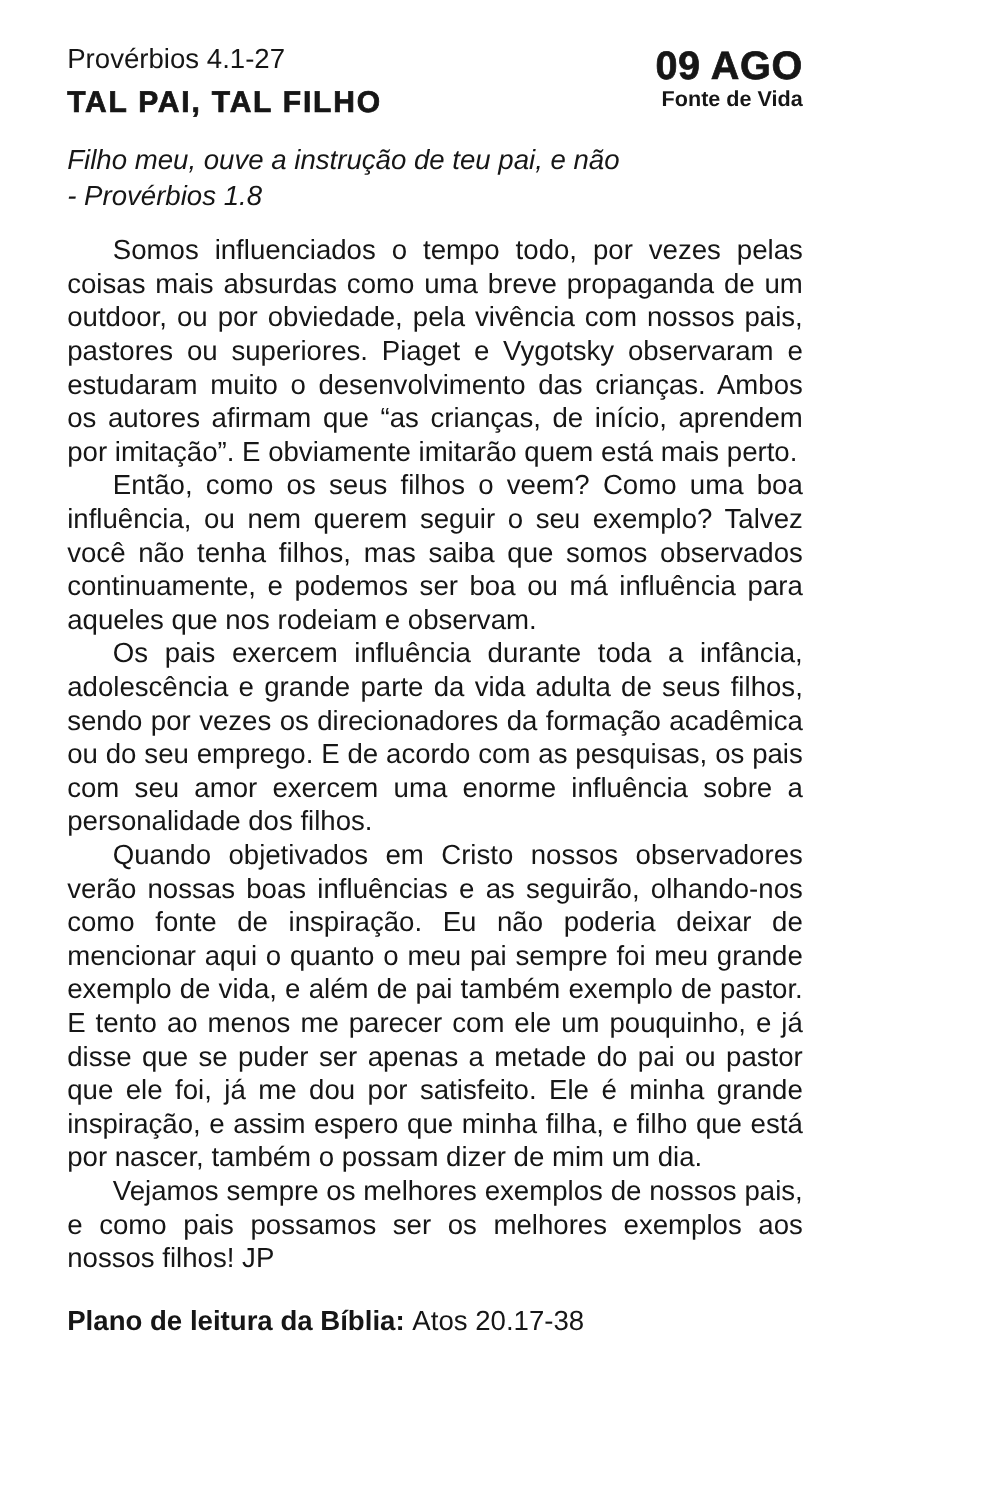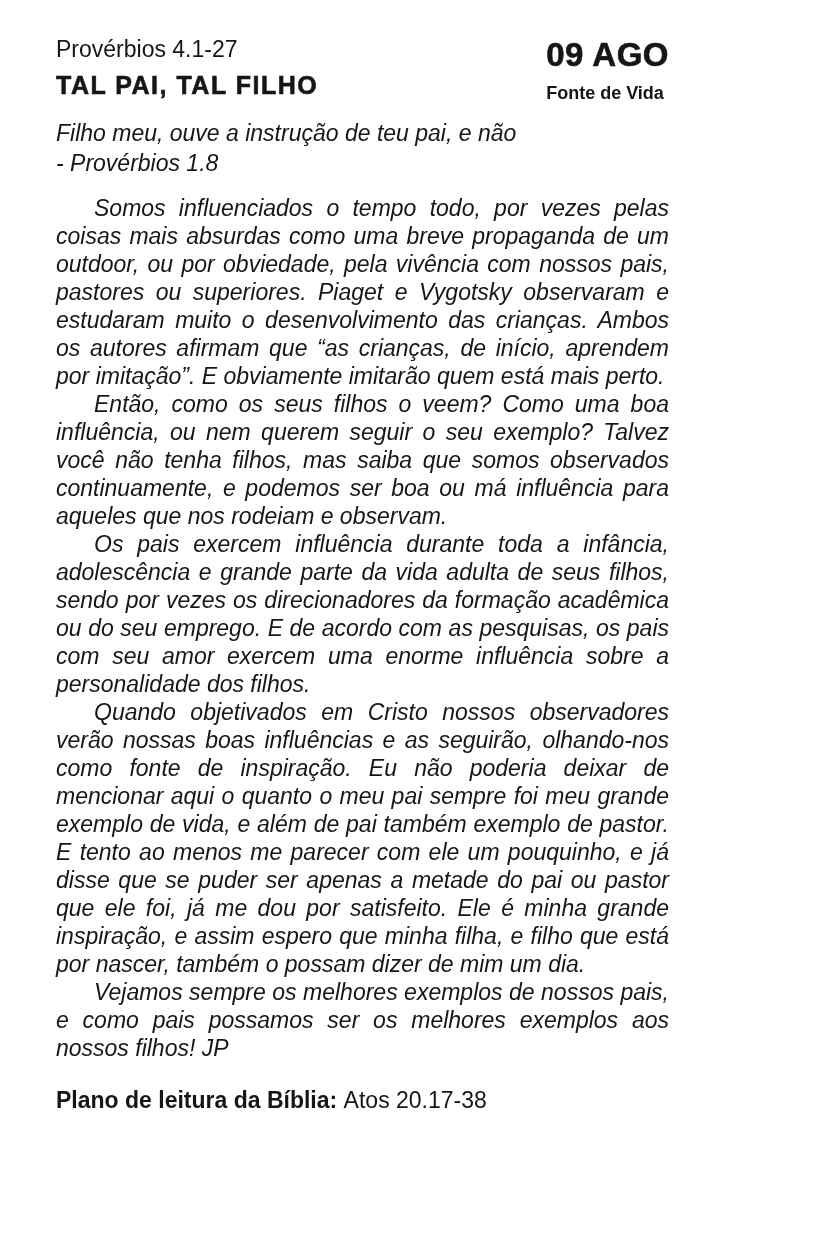--- a/index.html
+++ b/index.html
@@ -26,49 +26,48 @@
   }
   .page-title {
     margin: 3px 0 0 0;
     font-size: 25px;
     line-height: 38px;
     font-weight: 700;
     letter-spacing: 1.5px;
     -webkit-text-stroke: 0.6px currentColor;
   }
   .masthead {
-    text-align: left;
+    text-align: right;
     flex-shrink: 0;
     padding-top: 2px;
   }
   .masthead-date {
     font-size: 33px;
     line-height: 33px;
     font-weight: 700;
     letter-spacing: 0.5px;
     -webkit-text-stroke: 0.6px currentColor;
   }
   .masthead-brand {
     font-size: 18px;
     line-height: 21px;
     font-weight: 700;
-    margin-top: 12px;
+    margin-top: 1px;
   }
   .verse-quote {
     margin: 14px 0 16px 0;
     font-style: italic;
     font-size: 23px;
     line-height: 30px;
   }
   .body-text {
     margin-top: 16px;
     font-size: 23px;
     line-height: 28px;
     text-align: justify;
-    font-style: italic;
   }
   .body-text p {
     margin: 0;
     text-indent: 38px;
   }
   .footer-block {
     margin-top: 24px;
     font-size: 23px;
     line-height: 29px;
   }

